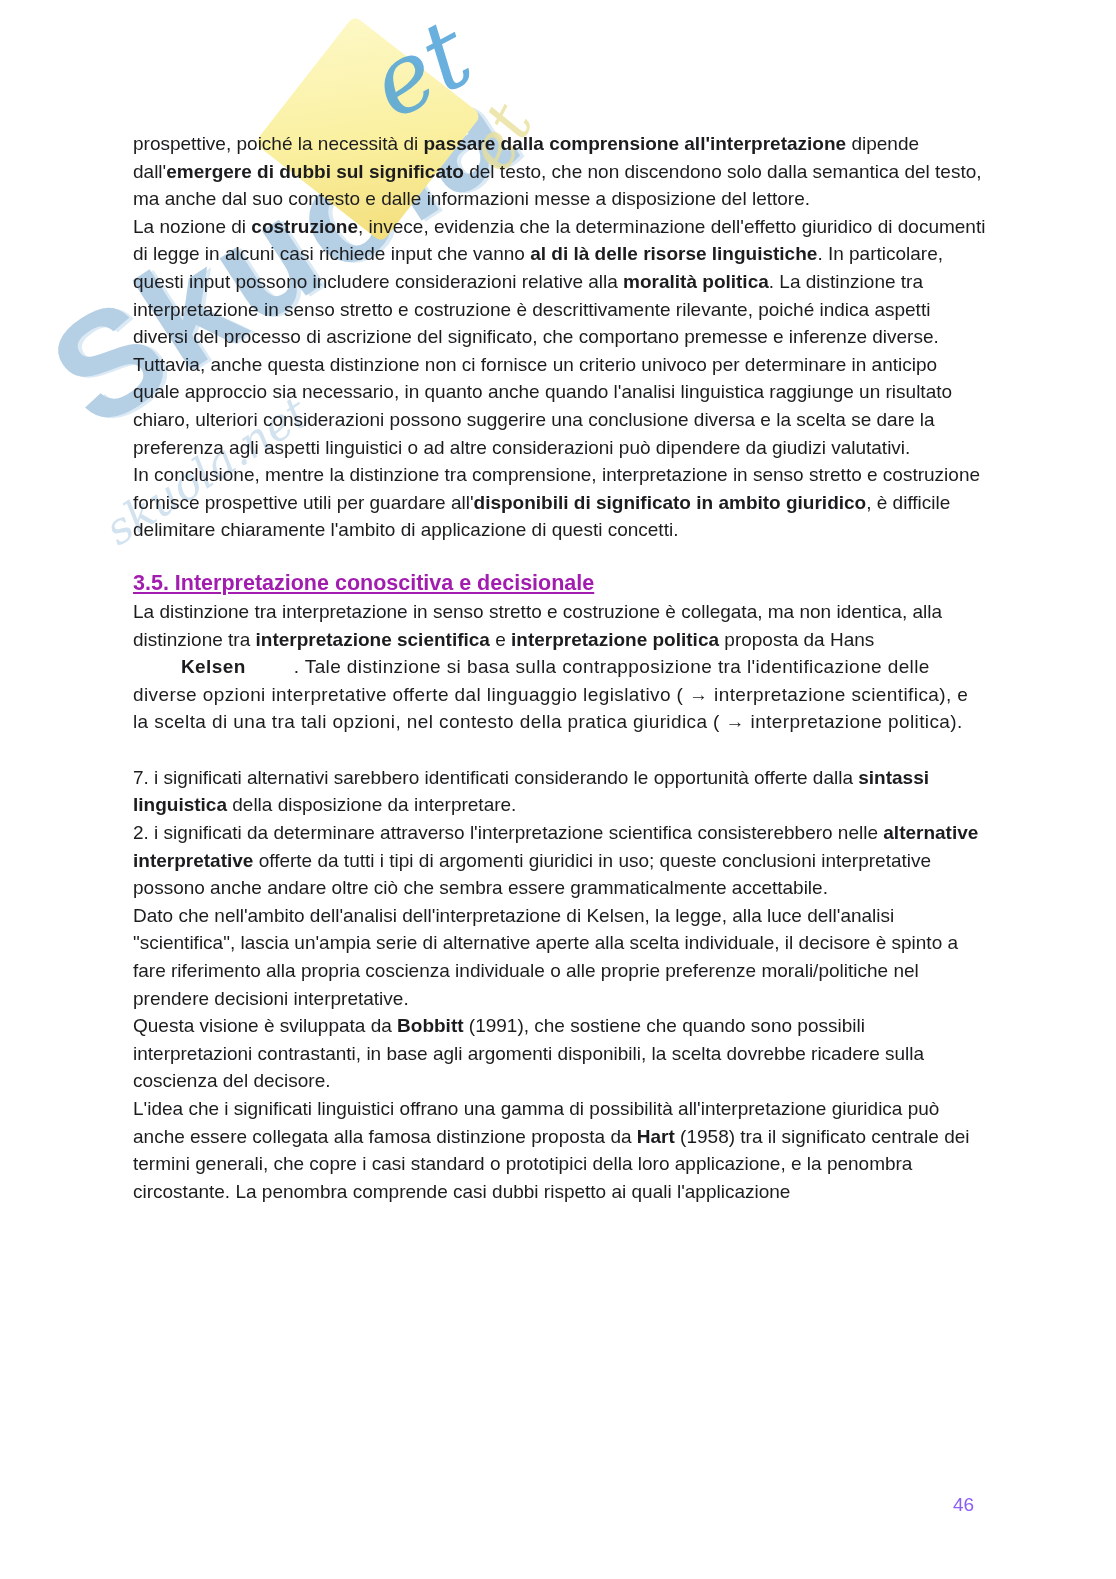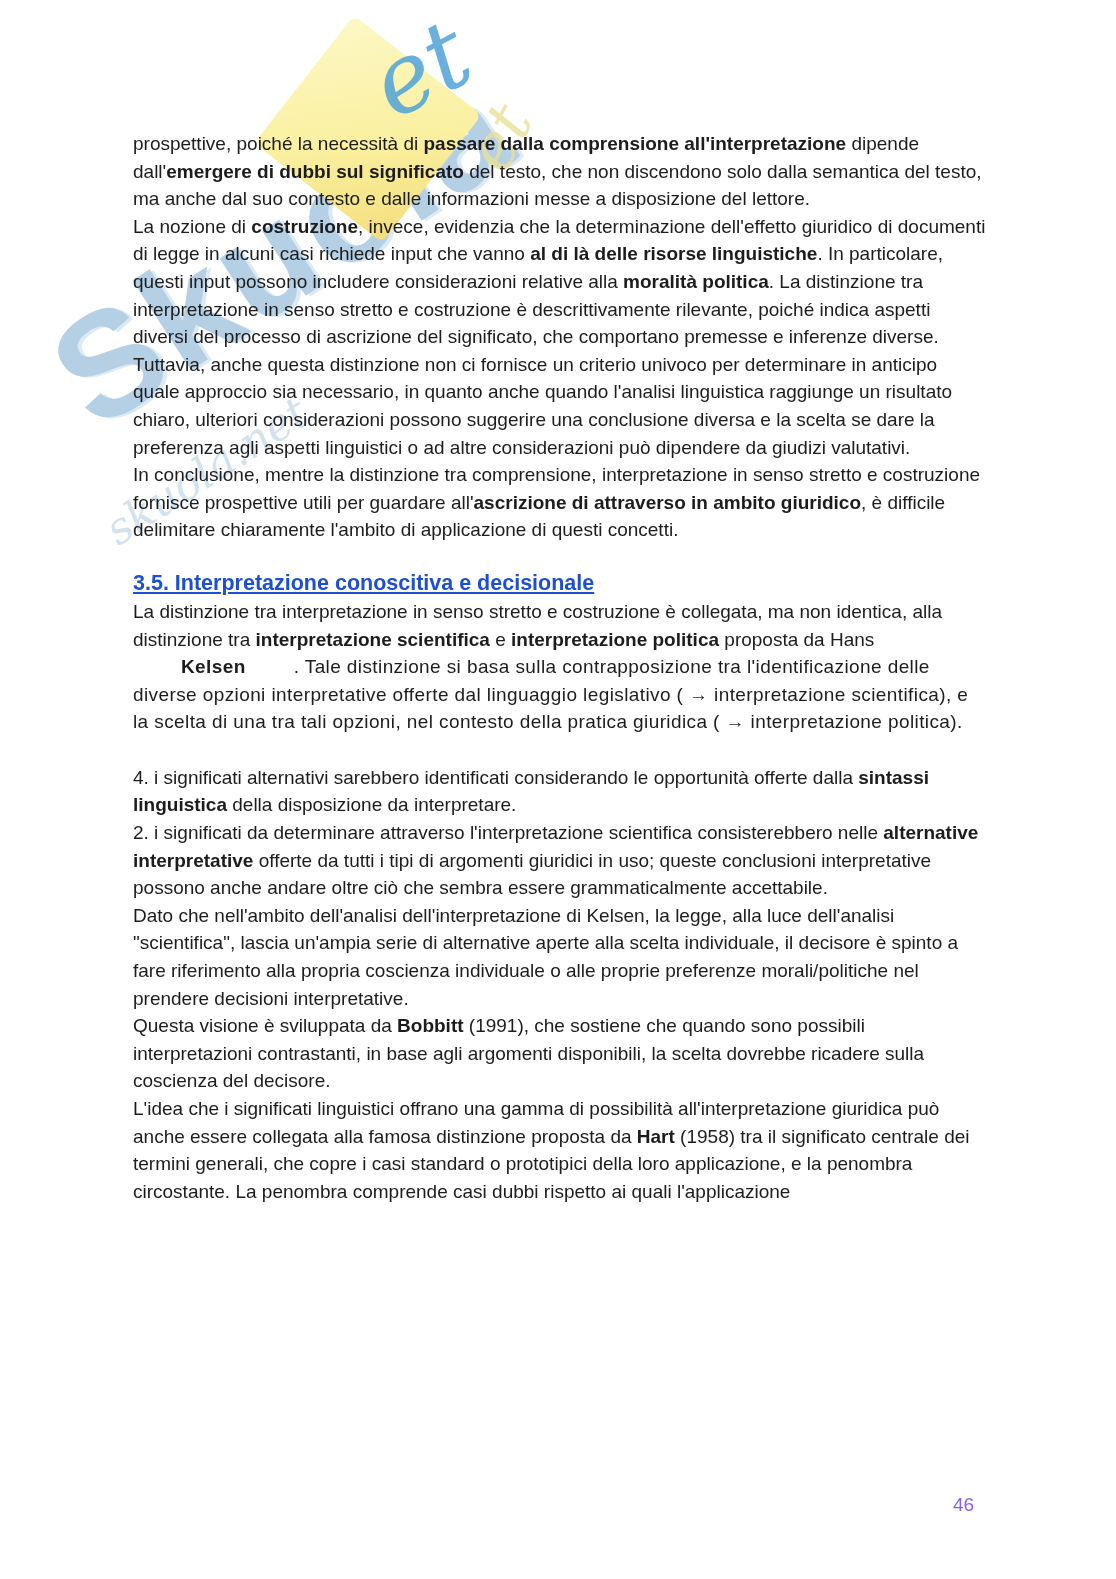--- a/index.html
+++ b/index.html
@@ -99,21 +99,21 @@
   }
   p.small {
     font-size: 15.5px;
     line-height: 21px;
   }
   .alt { letter-spacing: 0.4px; padding-left: 48px; }
   h3.heading {
     margin: 27px 0 2px 0;
     font-size: 21.5px;
     font-weight: bold;
-    color: #1d4ed8;
+    color: #a21caf;
     text-decoration: underline;
   }
   .spacer { height: 28px; }
   b { font-weight: bold; }
 
   .page-number {
     position: absolute;
     left: 953px;
     top: 1494px;
     z-index: 2;
@@ -129,24 +129,24 @@
   <div class="wm-tagline">skuola.net</div>
   <div class="wm-note"></div>
   <div class="wm-script">et</div>
   <div class="wm-script-echo">et</div>
 </div>
 
 <div class="content">
     <p class="body"><span>prospettive, poiché la necessità di </span><b>passare dalla comprensione all'interpretazione</b><span> dipende dall'</span><b>emergere di dubbi sul significato</b><span> del testo, che non discendono solo dalla semantica del testo, ma anche dal suo contesto e dalle informazioni messe a disposizione del lettore.</span></p>
     <p class="body"><span>La nozione di </span><b>costruzione</b><span>, invece, evidenzia che la determinazione dell'effetto giuridico di documenti di legge in alcuni casi richiede input che vanno </span><b>al di là delle risorse linguistiche</b><span>. In particolare, questi input possono includere considerazioni relative alla </span><b>moralità politica</b><span>. La distinzione tra interpretazione in senso stretto e costruzione è descrittivamente rilevante, poiché indica aspetti diversi del processo di ascrizione del significato, che comportano premesse e inferenze diverse.</span></p>
     <p class="body"><span>Tuttavia, anche questa distinzione non ci fornisce un criterio univoco per determinare in anticipo quale approccio sia necessario, in quanto anche quando l'analisi linguistica raggiunge un risultato chiaro, ulteriori considerazioni possono suggerire una conclusione diversa e la scelta se dare la preferenza agli aspetti linguistici o ad altre considerazioni può dipendere da giudizi valutativi.</span></p>
-    <p class="body"><span>In conclusione, mentre la distinzione tra comprensione, interpretazione in senso stretto e costruzione fornisce prospettive utili per guardare all'</span><b>ascrizione di attraverso in ambito giuridico</b><span>, è difficile delimitare chiaramente l'ambito di applicazione di questi concetti.</span></p>
+    <p class="body"><span>In conclusione, mentre la distinzione tra comprensione, interpretazione in senso stretto e costruzione fornisce prospettive utili per guardare all'</span><b>disponibili di significato in ambito giuridico</b><span>, è difficile delimitare chiaramente l'ambito di applicazione di questi concetti.</span></p>
     <h3 class="heading"><span>3.5. Interpretazione conoscitiva e decisionale</span></h3>
     <p class="body"><span>La distinzione tra interpretazione in senso stretto e costruzione è collegata, ma non identica, alla distinzione tra </span><b>interpretazione scientifica</b><span> e </span><b>interpretazione politica</b><span> proposta da Hans </span><b class="alt">Kelsen</b><span class="alt">. Tale distinzione si basa sulla contrapposizione tra l'identificazione delle diverse opzioni interpretative offerte dal linguaggio legislativo ( → interpretazione scientifica), e la scelta di una tra tali opzioni, nel contesto della pratica giuridica ( → interpretazione politica).</span></p>
     <div class="spacer"></div>
-    <p class="body"><span>4. i significati alternativi sarebbero identificati considerando le opportunità offerte dalla </span><b>sintassi linguistica</b><span> della disposizione da interpretare.</span></p>
+    <p class="body"><span>7. i significati alternativi sarebbero identificati considerando le opportunità offerte dalla </span><b>sintassi linguistica</b><span> della disposizione da interpretare.</span></p>
     <p class="body"><span>2. i significati da determinare attraverso l'interpretazione scientifica consisterebbero nelle </span><b>alternative interpretative</b><span> offerte da tutti i tipi di argomenti giuridici in uso; queste conclusioni interpretative possono anche andare oltre ciò che sembra essere grammaticalmente accettabile.</span></p>
     <p class="body"><span>Dato che nell'ambito dell'analisi dell'interpretazione di Kelsen, la legge, alla luce dell'analisi "scientifica", lascia un'ampia serie di alternative aperte alla scelta individuale, il decisore è spinto a fare riferimento alla propria coscienza individuale o alle proprie preferenze morali/politiche nel prendere decisioni interpretative.</span></p>
     <p class="body"><span>Questa visione è sviluppata da </span><b>Bobbitt</b><span> (1991), che sostiene che quando sono possibili interpretazioni contrastanti, in base agli argomenti disponibili, la scelta dovrebbe ricadere sulla coscienza del decisore.</span></p>
     <p class="body"><span>L'idea che i significati linguistici offrano una gamma di possibilità all'interpretazione giuridica può anche essere collegata alla famosa distinzione proposta da </span><b>Hart</b><span> (1958) tra il significato centrale dei termini generali, che copre i casi standard o prototipici della loro applicazione, e la penombra circostante. La penombra comprende casi dubbi rispetto ai quali l'applicazione</span></p>
   </div>
 
 <div class="page-number">46</div>
 
 </body></html>

